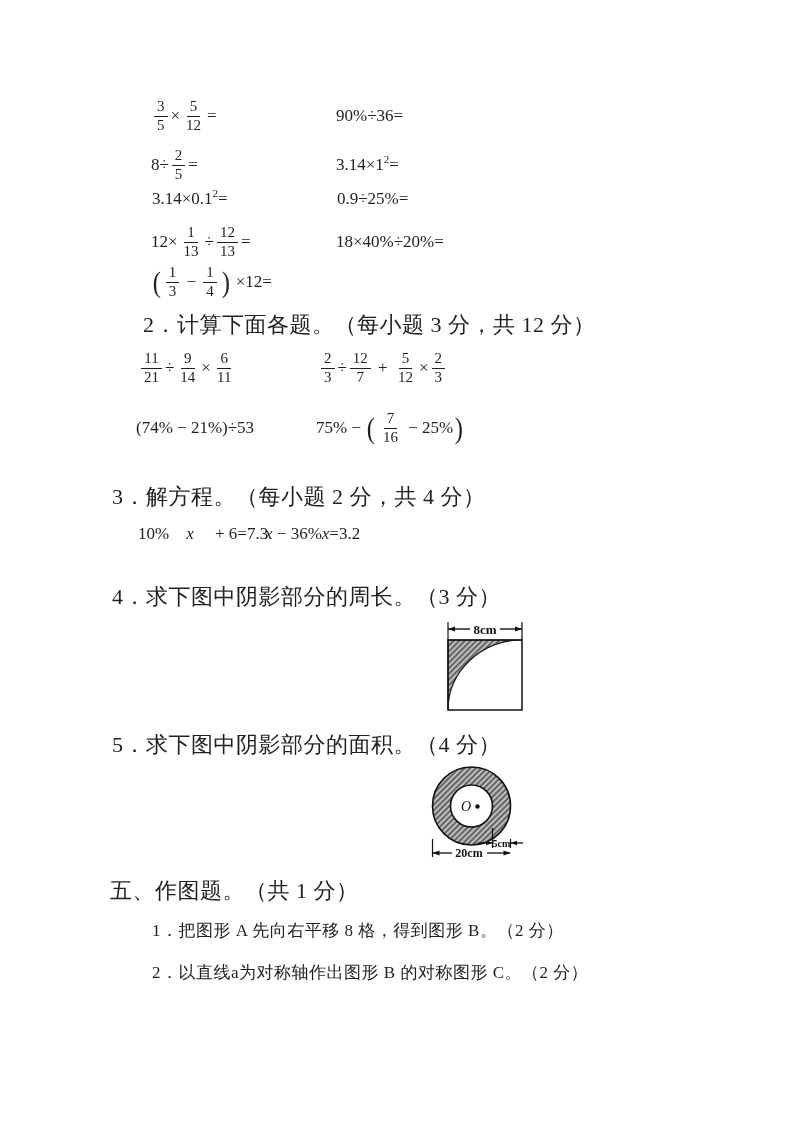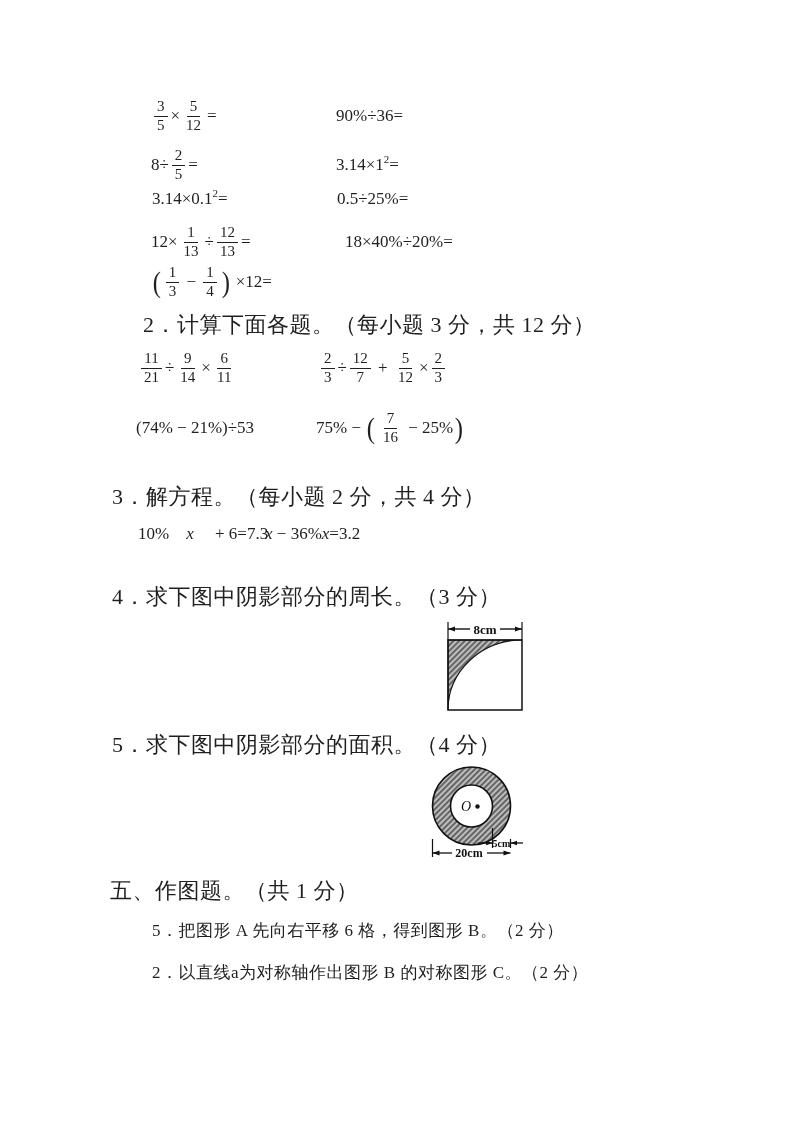--- a/index.html
+++ b/index.html
@@ -57,21 +57,21 @@
     line-height:1;
     font-weight:400;
     margin:0 1px;
     transform:scaleX(0.85);
   }
   .it{font-style:italic;}
   
   .r1{left:151px;top:92px;height:48px;}
   .r2{left:151px;top:141px;height:48px;}
   .r3{left:152px;top:187px;height:24px;}
-  .r4{left:151px;top:217px;height:50px;gap:9px;}
+  .r4{left:151px;top:217px;height:50px;}
   .r5{left:151px;top:257px;height:50px;}
   .r1 .cell-l,.r2 .cell-l,.r3 .cell-l,.r4 .cell-l,.r5 .cell-l{width:185px;}
   .h-sec2{left:143px;top:310px;}
   .s2a{left:138px;top:343px;height:50px;}
   .s2b{left:136px;top:403px;height:50px;}
   .s2a .cell-l,.s2b .cell-l{width:180px;}
   .h-sec3{left:112px;top:482px;}
   .s3{left:138px;top:523px;height:22px;}
   .s3 .cell-l{width:127px;gap:17px;}
   .h-sec4{left:112px;top:582px;}
@@ -124,21 +124,21 @@
         <span class="tx">=</span>
       </div>
   </div>
   <div class="row r3">
     <div class="cell-l expr">
         <span class="tx">3.14×0.1</span>
         <sup>2</sup>
         <span class="tx">=</span>
       </div>
     <div class="expr">
-        <span class="tx">0.5÷25%=</span>
+        <span class="tx">0.9÷25%=</span>
       </div>
   </div>
   <div class="row r4">
     <div class="cell-l expr">
         <span class="tx">12×</span>
         <span class="frac">
           <span class="fn">1</span>
           <span class="fd">13</span>
         </span>
         <span class="tx">÷</span>
@@ -286,16 +286,16 @@
 
       <line x1="9.5" y1="97" x2="29" y2="97" stroke="#111" stroke-width="1.3"></line>
       <line x1="64" y1="97" x2="87.5" y2="97" stroke="#111" stroke-width="1.3"></line>
       <polygon points="9.5,97 16.5,94.6 16.5,99.4" fill="#111"></polygon>
       <polygon points="87.5,97 80.5,94.6 80.5,99.4" fill="#111"></polygon>
       <text class="figtext" x="46" y="101" font-size="12" text-anchor="middle">20cm</text>
     </g>
   </svg>
 
   <div class="heading h-wu">五、作图题。（共 1 分）</div>
-  <div class="item i1">5．把图形 A 先向右平移 6 格，得到图形 B。（2 分）</div>
+  <div class="item i1">1．把图形 A 先向右平移 8 格，得到图形 B。（2 分）</div>
   <div class="item i2">2．以直线a为对称轴作出图形 B 的对称图形 C。（2 分）</div>
 
 </div>
 
 </body></html>

